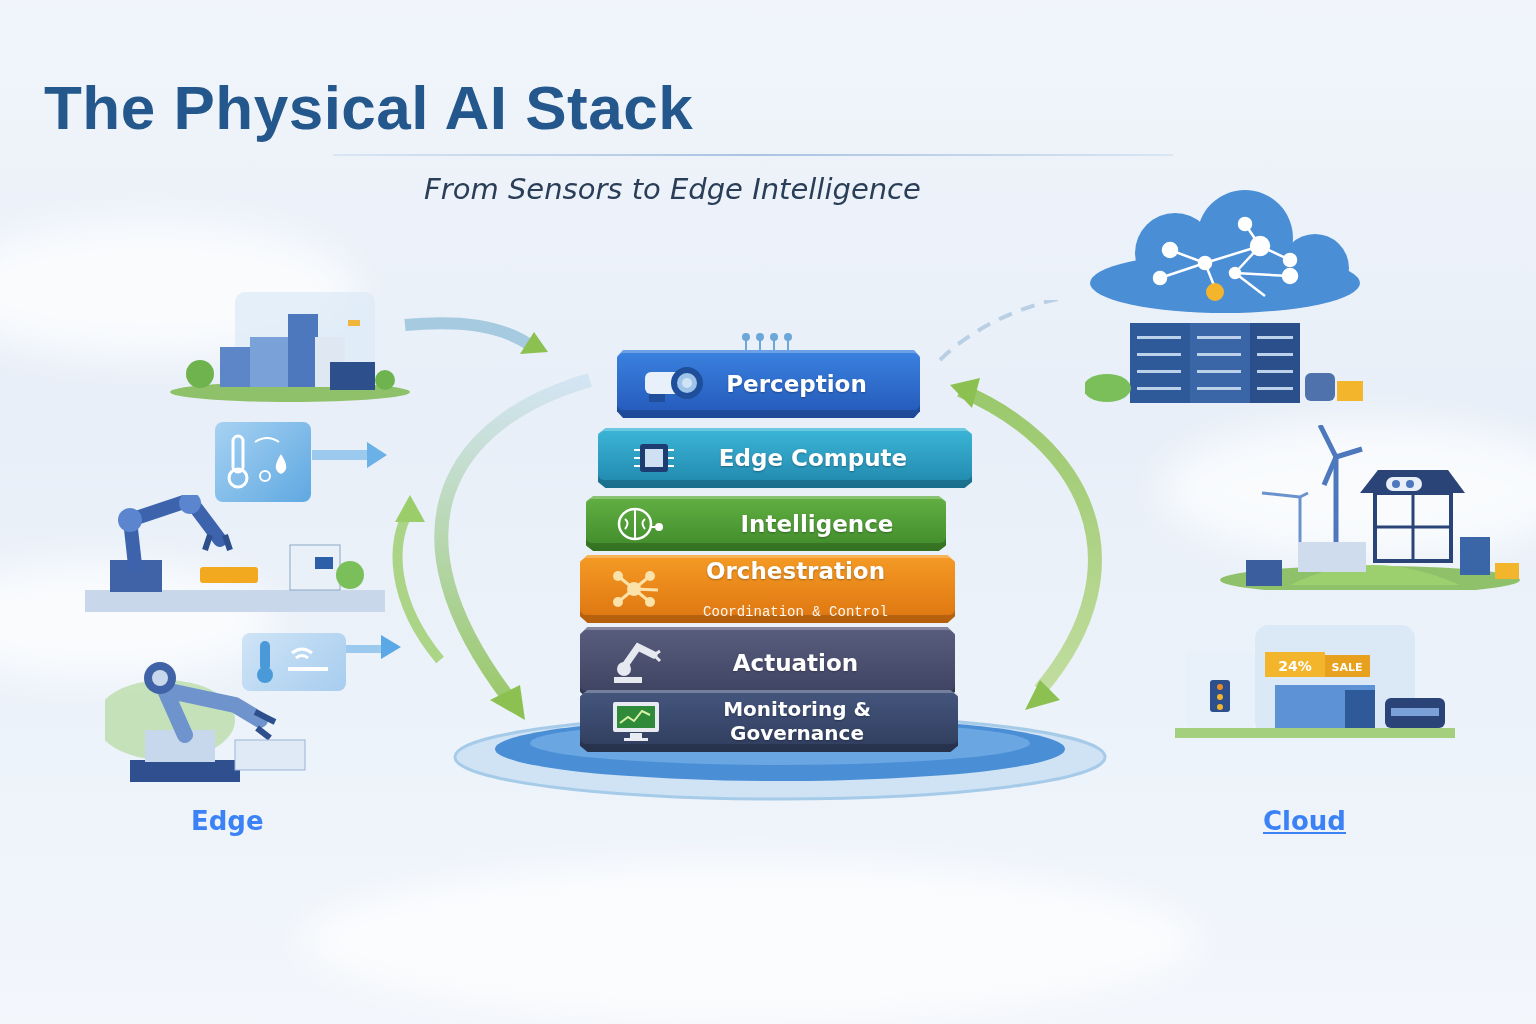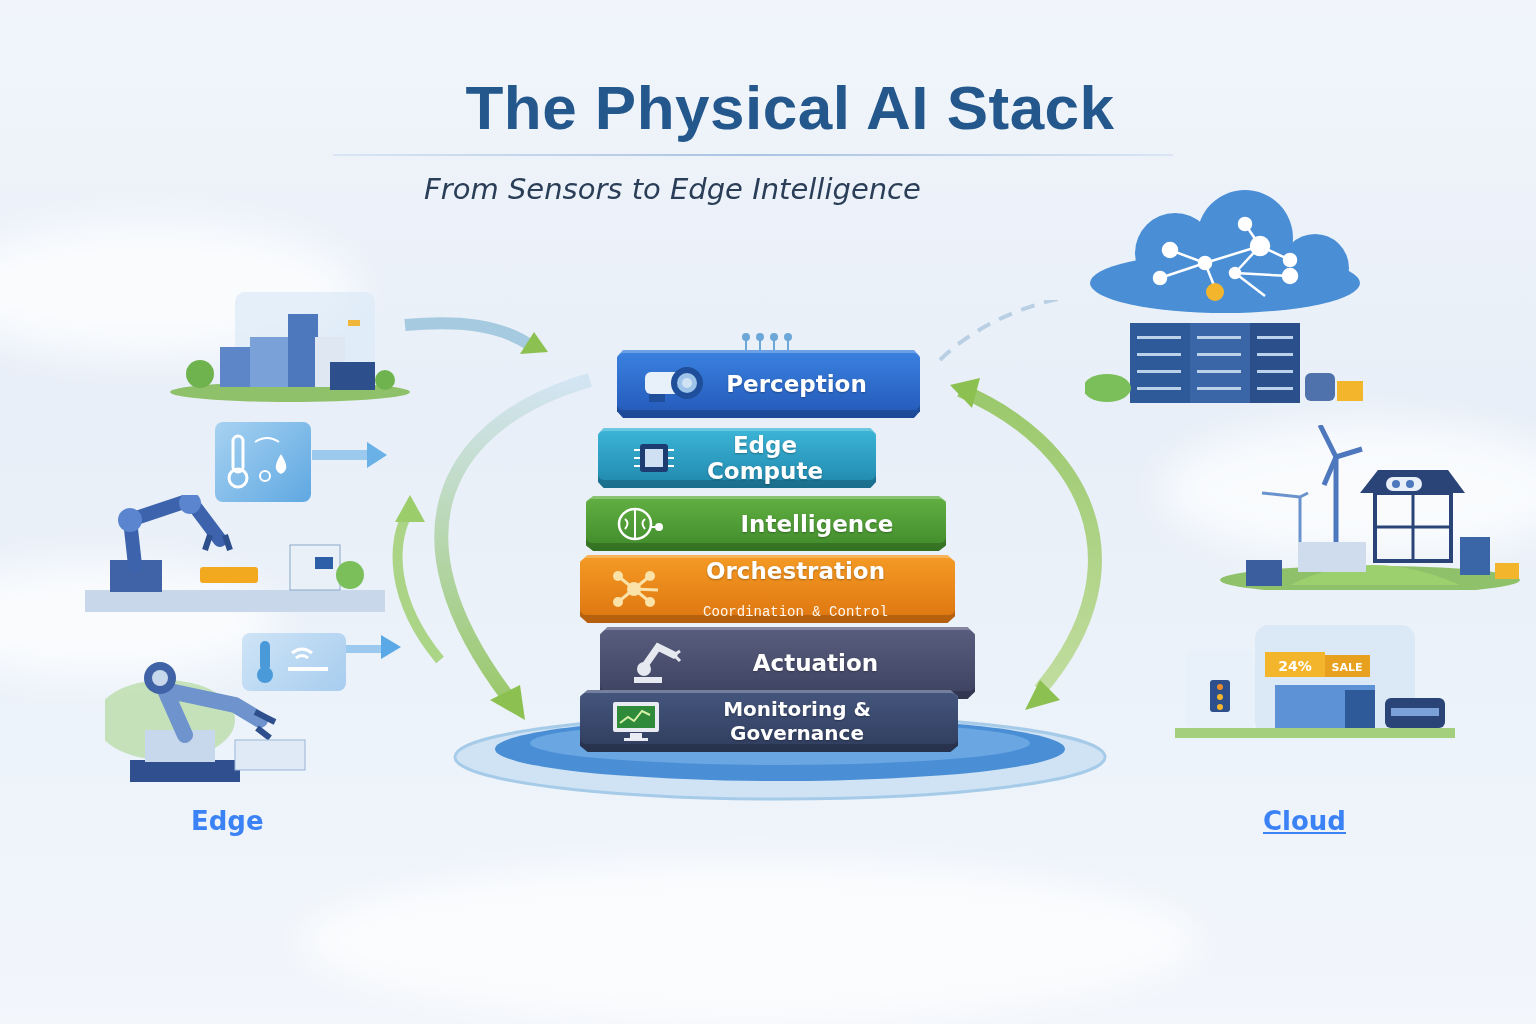--- a/index.html
+++ b/index.html
@@ -4,21 +4,21 @@
 <style>
   * { box-sizing: border-box; margin: 0; padding: 0; }
   html, body { width: 1536px; height: 1024px; overflow: hidden; }
   body {
     font-family: "DejaVu Sans", sans-serif;
     background: linear-gradient(180deg, #f1f5fb 0%, #e8eff8 40%, #edf3fa 75%, #f3f6fb 100%);
     position: relative;
   }
   .cloud-bg { position: absolute; border-radius: 50%; background: rgba(255,255,255,0.7); filter: blur(18px); }
   .title {
-    position: absolute; left: 0; width: 1536px; top: 72px; text-align: center;
+    position: absolute; left: 0; width: 1536px; top: 72px; text-align: left;
     font-family: "Liberation Sans", sans-serif; font-weight: bold; font-size: 62px;
     color: #24578c; letter-spacing: 0.5px; padding-left: 44px;
   }
   .divider { position: absolute; left: 333px; width: 840px; top: 154px; height: 2px; background: linear-gradient(90deg, rgba(140,175,215,0.2), #a9c3e2, rgba(140,175,215,0.2)); }
   .subtitle {
     position: absolute; left: 0; width: 1345px; top: 172px; text-align: center;
     font-family: "DejaVu Sans", sans-serif; font-style: italic; font-size: 29px; color: #2b3e58;
   }
   .side-label { position: absolute; font-family: "DejaVu Sans", sans-serif; font-size: 26px; color: #3b82f6; font-weight: bold; }
   .scene { position: absolute; }
@@ -257,21 +257,21 @@
         <circle cx="44" cy="21" r="10" fill="#9ec4ea"></circle>
         <circle cx="44" cy="21" r="5" fill="#cfe3f5"></circle>
         <rect x="6" y="32" width="16" height="8" fill="#1f4f9a"></rect>
       </svg>
   </div>
   <div class="txt">
       <div class="main">Perception</div>
     </div>
 </div>
 
-<div class="layer" style="left:598px;top:428px;width:278px;height:60px;background:linear-gradient(180deg,#3cb6d8,#1f86ab);">
+<div class="layer" style="left:598px;top:428px;width:374px;height:60px;background:linear-gradient(180deg,#3cb6d8,#1f86ab);">
   <div class="icon">
     <svg width="44" height="40">
         <rect x="8" y="6" width="28" height="28" rx="3" fill="#1d3c72"></rect>
         <rect x="13" y="11" width="18" height="18" fill="#cfe0f2"></rect>
         <g stroke="#fff" stroke-width="2">
           <line x1="2" y1="12" x2="8" y2="12"></line>
           <line x1="2" y1="20" x2="8" y2="20"></line>
           <line x1="2" y1="28" x2="8" y2="28"></line>
           <line x1="36" y1="12" x2="42" y2="12"></line>
           <line x1="36" y1="20" x2="42" y2="20"></line>
@@ -317,21 +317,21 @@
           <circle cx="40" cy="34" r="5"></circle>
         </g>
       </svg>
   </div>
   <div class="txt">
     <div class="main">Orchestration</div>
     <div class="sub">Coordination &amp; Control</div>
   </div>
 </div>
 
-<div class="layer" style="left:600px;top:627px;width:375px;height:72px;background:linear-gradient(180deg,#5a5e7e,#3d4160);">
+<div class="layer" style="left:580px;top:627px;width:375px;height:72px;background:linear-gradient(180deg,#5a5e7e,#3d4160);">
   <div class="icon">
     <svg width="52" height="44">
         <rect x="4" y="36" width="28" height="6" fill="#e6e9f0"></rect>
         <circle cx="14" cy="28" r="7" fill="#e6e9f0"></circle>
         <path d="M14 26 L 28 6 L 44 14" stroke="#e6e9f0" stroke-width="7" fill="none" stroke-linecap="round"></path>
         <path d="M44 14 L 50 10 M 44 14 L 50 20" stroke="#e6e9f0" stroke-width="3"></path>
       </svg>
   </div>
   <div class="txt">
       <div class="main">Actuation</div>

